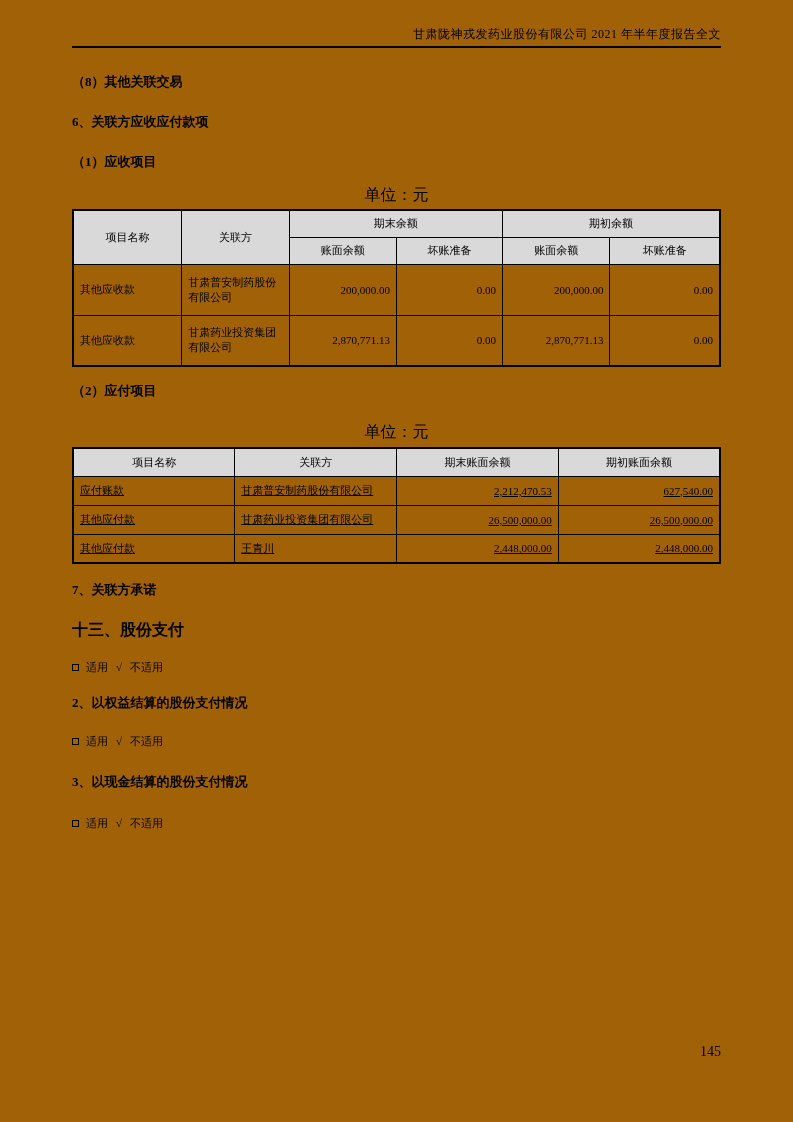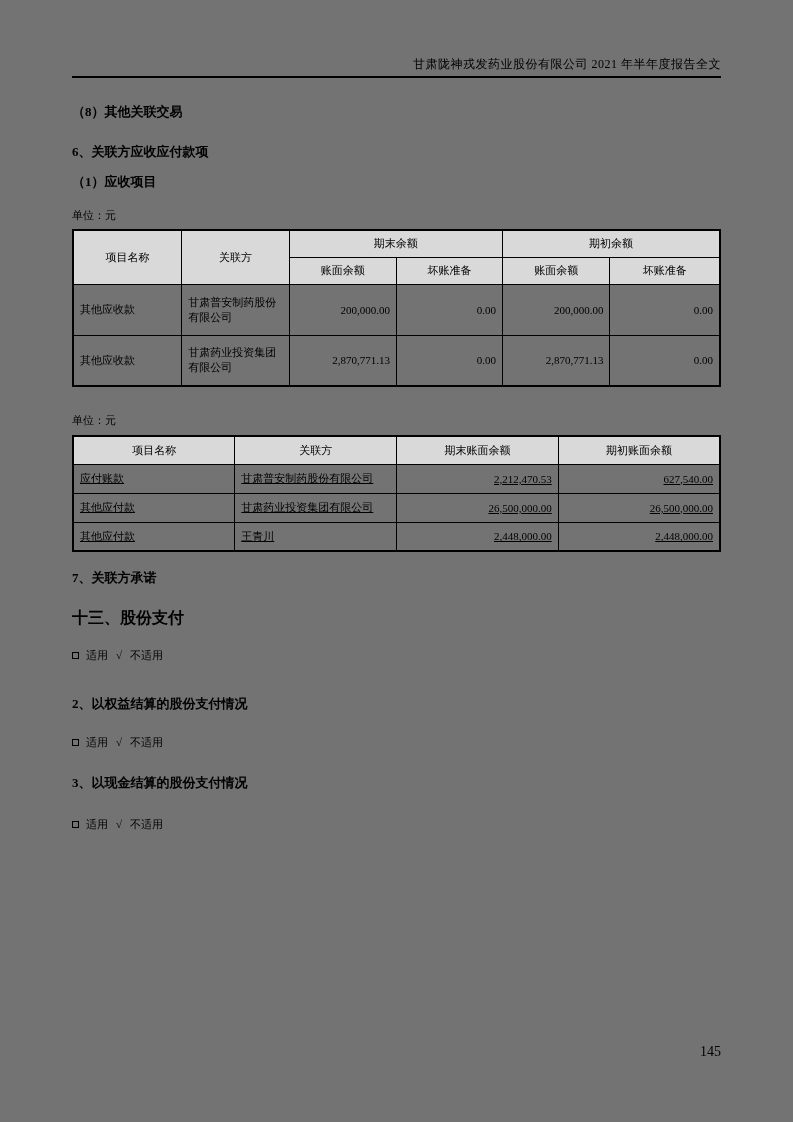--- a/index.html
+++ b/index.html
@@ -2,22 +2,22 @@
 <html><head>
 <meta charset="utf-8">
 <style>
   * { box-sizing: border-box; }
   html, body { margin: 0; padding: 0; background: #ffffff; }
   .page {
     position: relative;
     width: 793px;
     height: 1122px;
     margin: 0 auto;
-    background: #737373;
-    padding: 54px 72px 0 72px;
+    background: #a16207;
+    padding: 24px 72px 0 72px;
     font-family: "Liberation Serif", "DejaVu Serif", serif;
     color: #000000;
   }
   .page-header {
     text-align: right;
     font-size: 12px;
     line-height: 20px;
     border-bottom: 2px solid #000;
     padding-bottom: 2px;
     letter-spacing: 0.5px;
@@ -26,22 +26,22 @@
     font-size: 13px;
     font-weight: bold;
     line-height: 16px;
   }
   .h-big {
     font-size: 16px;
     font-weight: bold;
     line-height: 22px;
   }
   .unit-line {
-    text-align: left;
-    font-size: 11px;
+    text-align: center;
+    font-size: 16px;
     line-height: 14px;
   }
   table.tbl {
     width: 100%;
     border-collapse: collapse;
     border: 2px solid #000;
     font-size: 11px;
     table-layout: fixed;
   }
   table.tbl th, table.tbl td {
@@ -89,21 +89,21 @@
 <div class="page">
 
   <div class="page-header">
     <span>甘肃陇神戎发药业股份有限公司 2021 年半年度报告全文</span>
   </div>
 
   <div class="h-sub" style="margin-top:26px">（8）其他关联交易</div>
 
   <div class="h-sub" style="margin-top:24px">6、关联方应收应付款项</div>
 
-  <div class="h-sub" style="margin-top:14px">（1）应收项目</div>
+  <div class="h-sub" style="margin-top:24px">（1）应收项目</div>
 
   <div class="unit-line" style="margin-top:18px">单位：元</div>
 
   <table class="tbl tbl1" style="margin-top:7px">
     <colgroup>
       <col style="width:16.8%">
         <col style="width:16.6%">
         <col style="width:16.6%">
       <col style="width:16.4%">
         <col style="width:16.6%">
@@ -136,20 +136,21 @@
         <td class="cell-text">其他应收款</td>
         <td class="cell-text">甘肃药业投资集团有限公司</td>
         <td class="cell-num">2,870,771.13</td>
         <td class="cell-num">0.00</td>
         <td class="cell-num">2,870,771.13</td>
         <td class="cell-num">0.00</td>
       </tr>
     </tbody>
   </table>
 
+  <div class="h-sub" style="margin-top:16px">（2）应付项目</div>
 
   <div class="unit-line" style="margin-top:26px">单位：元</div>
 
   <table class="tbl tbl2" style="margin-top:8px">
     <colgroup>
       <col style="width:25%">
         <col style="width:25%">
         <col style="width:25%">
         <col style="width:25%">
     </colgroup>
@@ -189,21 +190,21 @@
   <div class="h-big" style="margin-top:21px">十三、股份支付</div>
 
 
   <div class="applicability" style="margin-top:19px">
     <span class="checkbox-square"></span>
     <span class="app-gap">适用</span>
     <span class="app-gap">√</span>
     <span>不适用</span>
   </div>
 
-  <div class="h-sub" style="margin-top:34px">2、以权益结算的股份支付情况</div>
+  <div class="h-sub" style="margin-top:21px">2、以权益结算的股份支付情况</div>
 
   <div class="applicability" style="margin-top:23px">
     <span class="checkbox-square"></span>
     <span class="app-gap">适用</span>
     <span class="app-gap">√</span>
     <span>不适用</span>
   </div>
 
   <div class="h-sub" style="margin-top:26px">3、以现金结算的股份支付情况</div>
 

